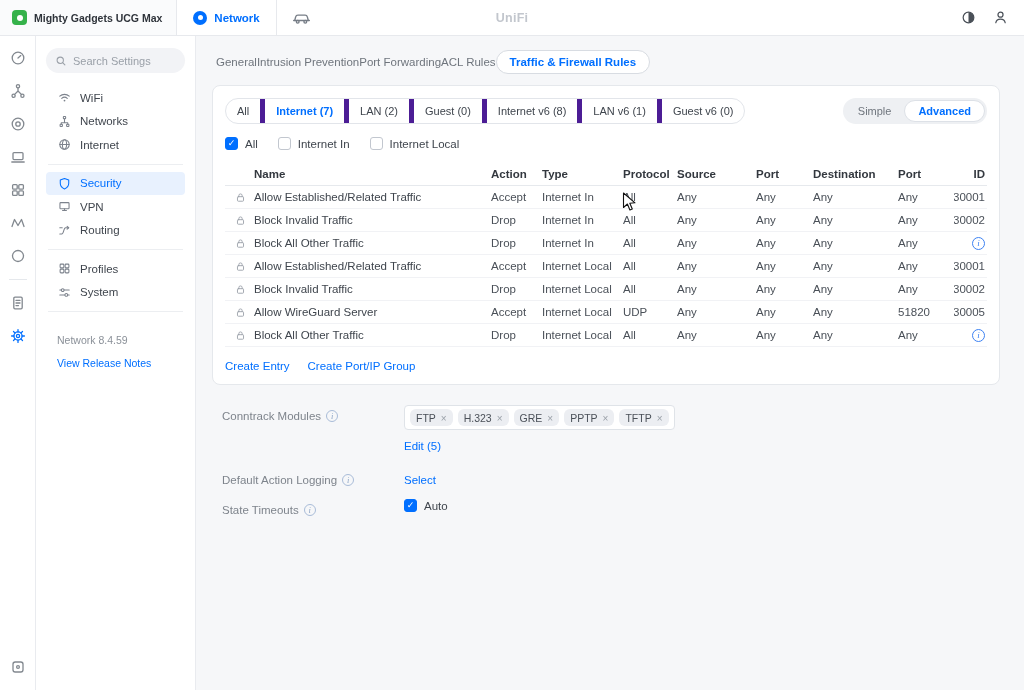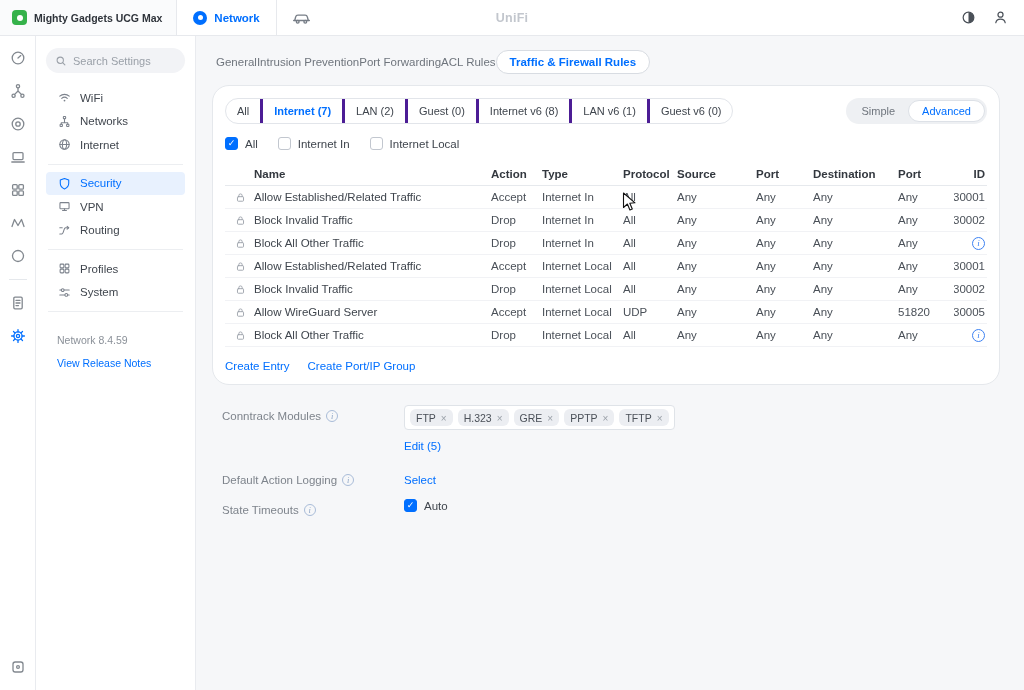--- a/index.html
+++ b/index.html
@@ -63,32 +63,32 @@
   .version { margin-top:15px; padding-left:11px; font-size:10.5px; color:#8b9199; }
   .release-link { margin-top:11px; padding-left:11px; font-size:10.5px; color:#006fff; text-decoration:none; cursor:pointer; }
 
   
   .main { flex:1; background:#f6f7f9; min-width:0; }
   .tabs-row { display:flex; align-items:center; margin:13px 0 0 20px; height:26px; }
   .tab { font-size:11.5px; color:#6f757d; cursor:pointer; white-space:nowrap; }
   .tab.active { background:#fff; border:1px solid #d8dce2; border-radius:14px; padding:5px 13px;
                 color:#006fff; font-weight:600; }
 
-  .card { margin:10px 24px 0 16px; background:#fff; border:1px solid #e5e8ec; border-radius:17px; padding:12px; }
+  .card { margin:10px 24px 0 16px; background:#fff; border:1px solid #e5e8ec; border-radius:8px; padding:12px; }
   .card-head { display:flex; justify-content:space-between; align-items:center; }
   .pills { display:flex; align-items:stretch; border:1px solid #e2e5ea; border-radius:15px; height:26px;
            overflow:hidden; background:#fff; }
   .pill { padding:0 11px; font-size:11px; color:#3f454d; display:flex; align-items:center;
-          border-left:3px solid #4c1d95; cursor:pointer; white-space:nowrap; }
+          border-left:5px solid #4c1d95; cursor:pointer; white-space:nowrap; }
   .pill:first-child { border-left:none; }
   .pill.active { color:#006fff; font-weight:600; }
   .mode { display:flex; align-items:center; background:#eef0f3; border-radius:14px; padding:2px; height:26px; }
   .mode-opt { padding:0 13px; font-size:11px; color:#6f757d; height:22px; display:flex; align-items:center;
               border-radius:11px; cursor:pointer; }
-  .mode-opt.active { background:#fff; border:1px solid #dde1e7; color:#006fff; font-weight:400; }
+  .mode-opt.active { background:#fff; border:1px solid #dde1e7; color:#006fff; font-weight:700; }
 
   .cb-row { display:flex; align-items:center; gap:20px; margin-top:13px; }
   .cb-item { display:flex; align-items:center; gap:7px; font-size:11.5px; color:#3f454d; cursor:pointer; }
   .cb { width:13px; height:13px; border:1px solid #c2c7cf; border-radius:3px; background:#fff;
         display:flex; align-items:center; justify-content:center; flex:0 0 13px; }
   .cb.checked { background:#006fff; border-color:#006fff; }
   .cb.checked::after { content:"✓"; color:#fff; font-size:9px; line-height:1; }
 
   .table { margin-top:12px; }
   .thead, .trow { display:grid; grid-template-columns:266px 51px 81px 54px 79px 57px 85px 56px minmax(0,1fr);

